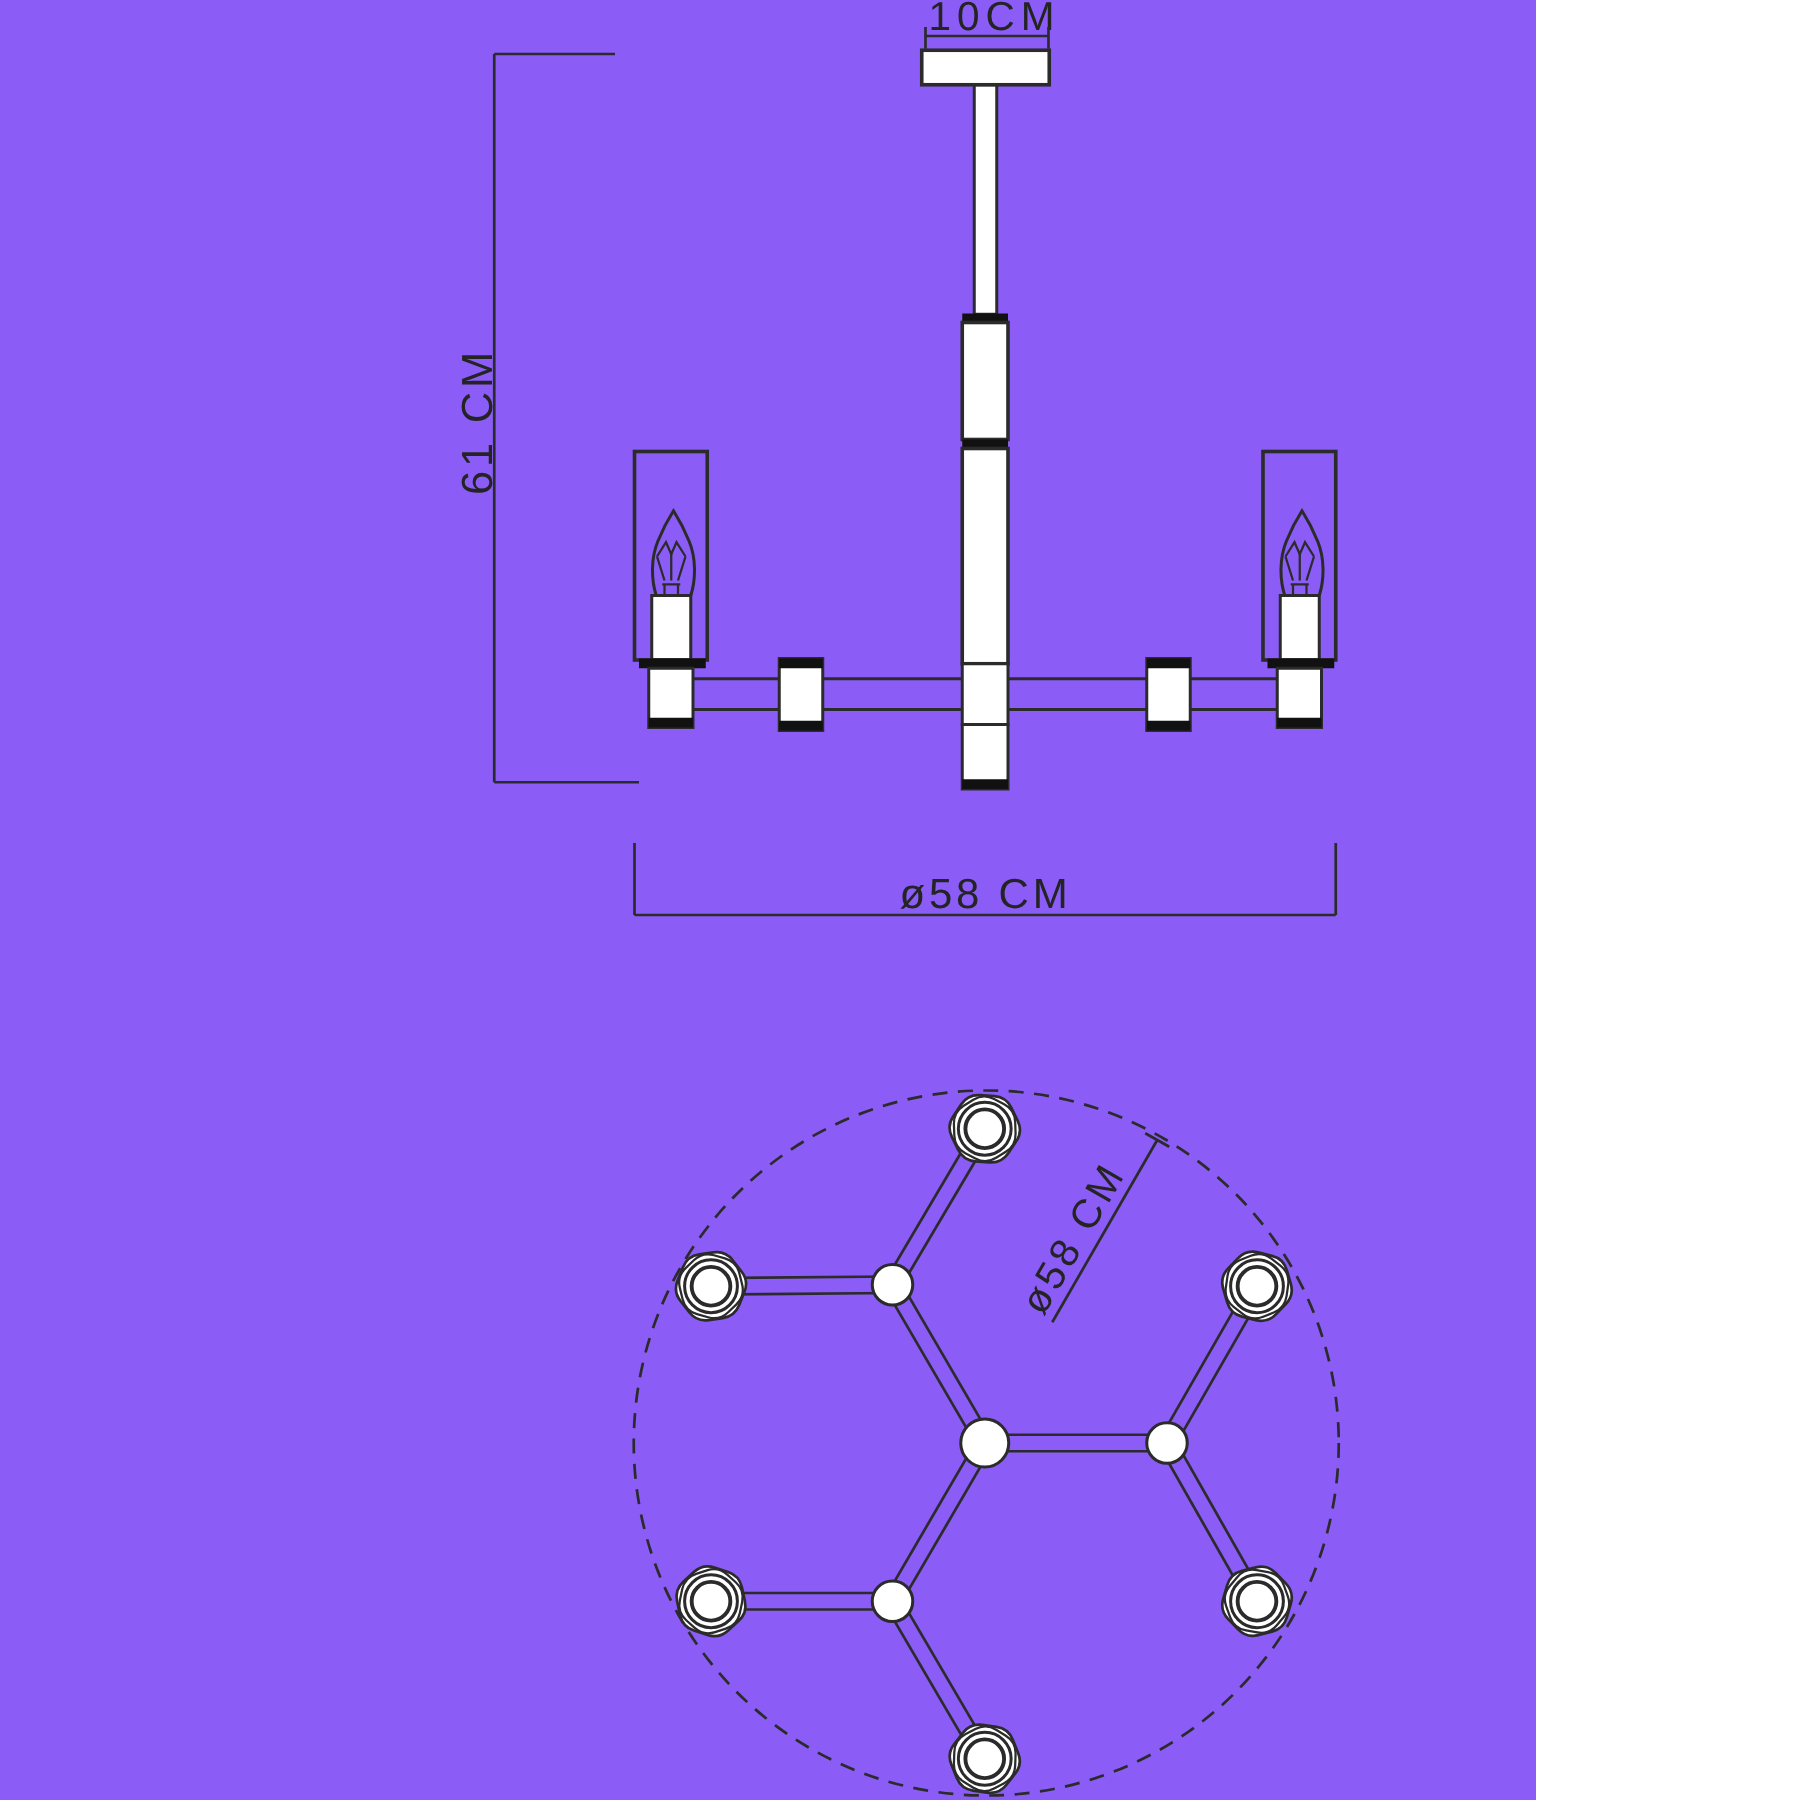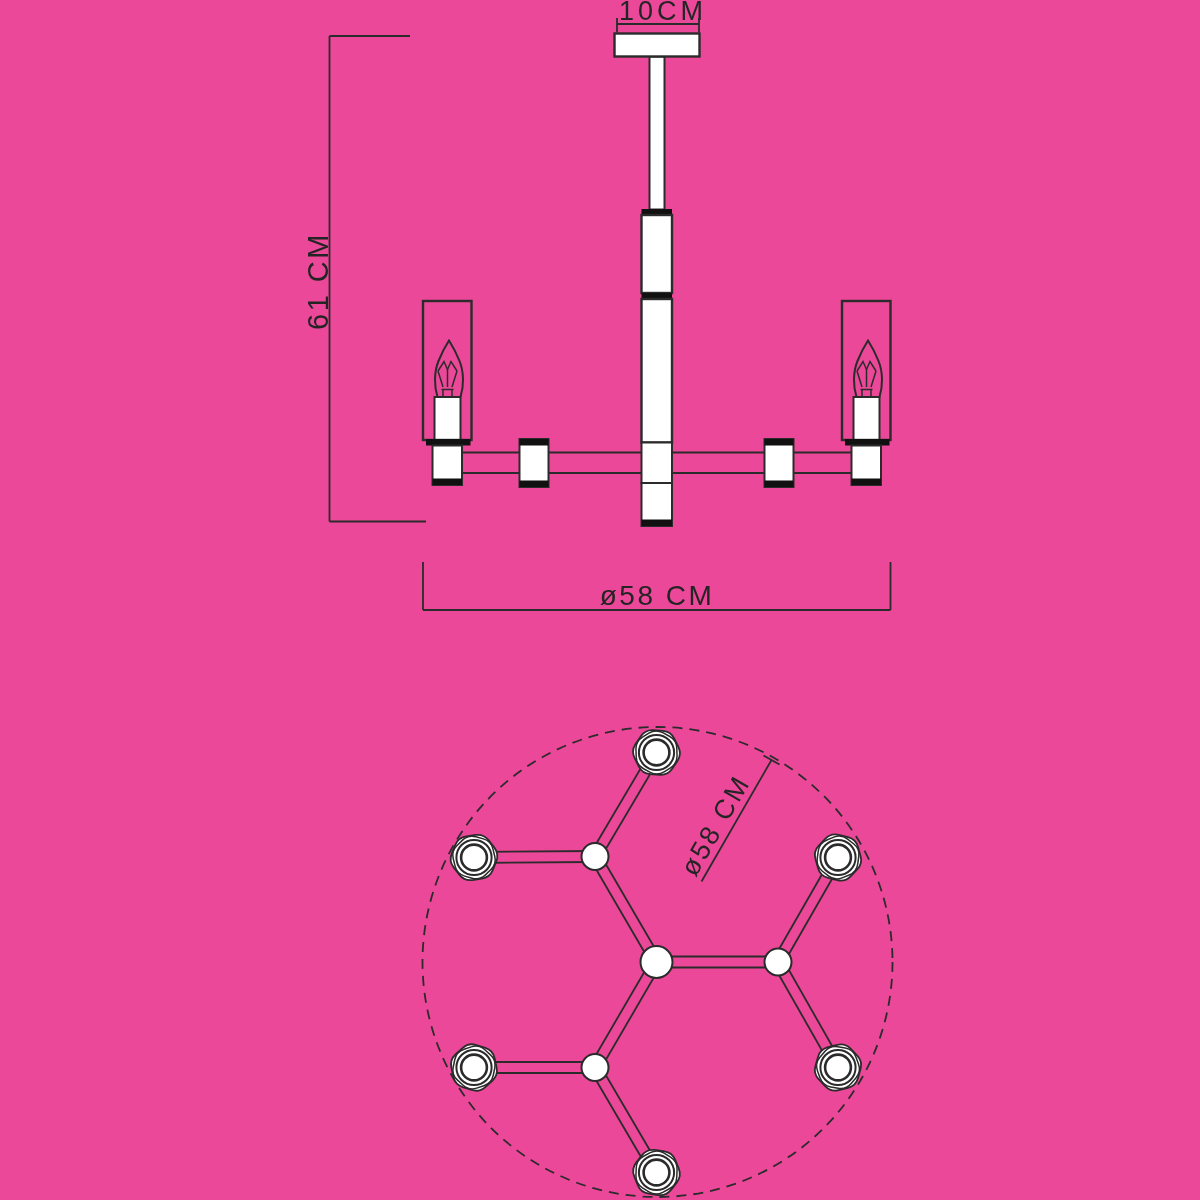--- a/index.html
+++ b/index.html
@@ -1,16 +1,16 @@
 <!DOCTYPE html>
 <html><head>
 <meta charset="utf-8">
 <style>
   html,body{margin:0;padding:0;background:#ffffff;}
-  #stage{width:1200px;height:1200px;position:relative;background:#ec4899;}
+  #stage{width:1024px;height:1200px;position:relative;background:#8b5cf6;}
   svg{display:block;}
   .ln{stroke:#2b2b2b;stroke-width:2;fill:none;}
   .ln-thick{stroke:#2b2b2b;stroke-width:2.4;fill:none;}
   .wfill{fill:#ffffff;}
   .bfill{fill:#111111;stroke:none;}
   .dim{stroke:#2b2b2b;stroke-width:1.8;fill:none;}
   text.dim-text{font-family:"Liberation Sans",sans-serif;fill:#242424;}
 </style>
 </head>
 <body>

